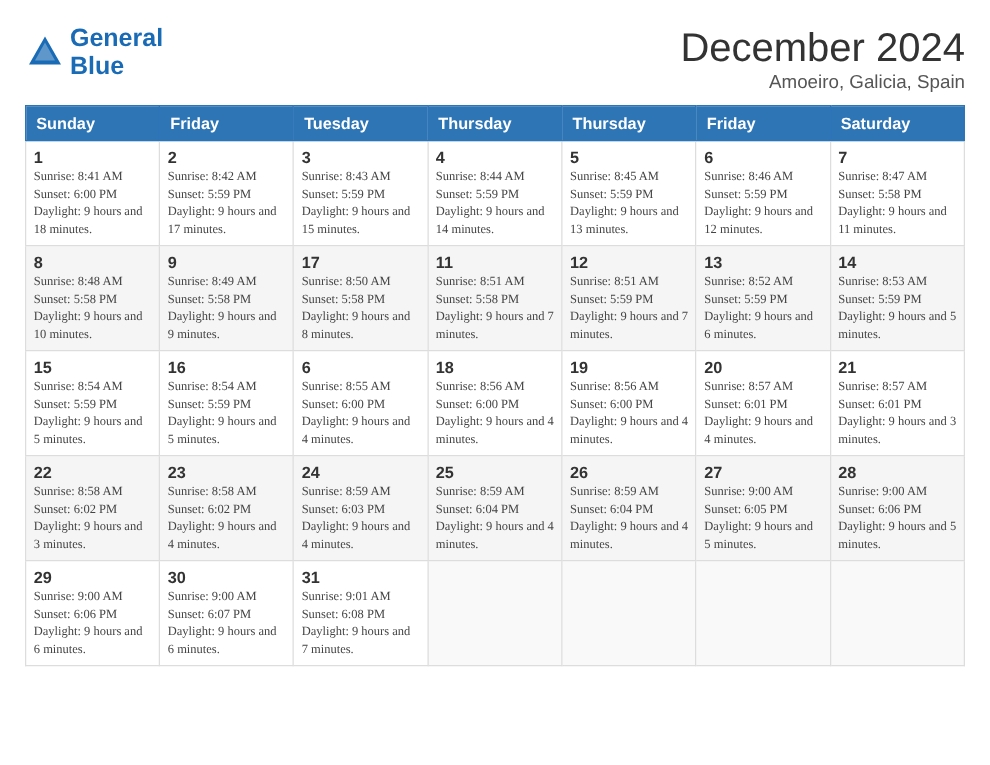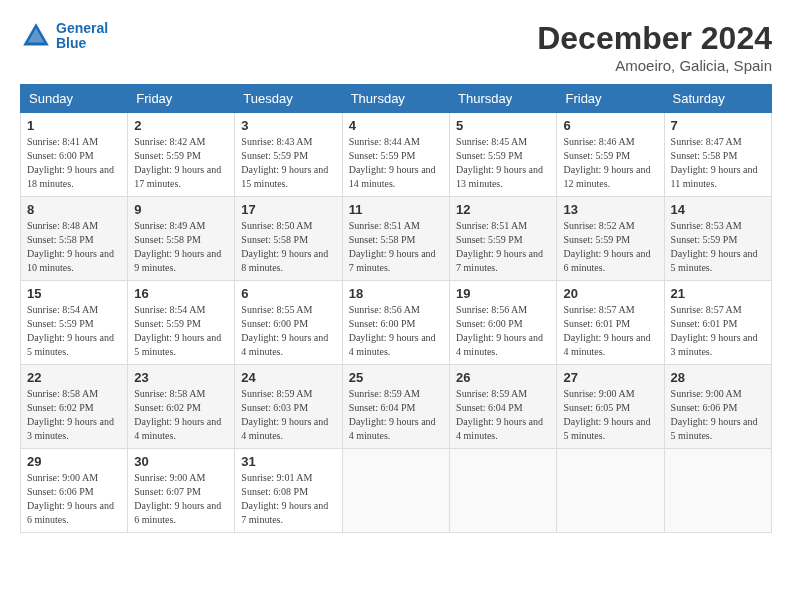--- a/index.html
+++ b/index.html
@@ -15,54 +15,54 @@
       justify-content: space-between;
       align-items: flex-start;
       margin-bottom: 10px;
     }
     .logo {
       display: flex;
       align-items: center;
       gap: 4px;
     }
     .logo-text {
-      font-size: 14px;
+      font-size: 20px;
       font-weight: bold;
       color: #333;
       line-height: 1.1;
     }
     .logo-blue { color: #1a6bb5; }
     .logo-icon {
       width: 32px;
       height: 32px;
     }
     .title-block {
       text-align: right;
     }
     .month-title {
       font-size: 32px;
-      font-weight: bold;
+      font-weight: normal;
       color: #333;
     }
     .location {
       font-size: 15px;
       color: #555;
     }
     .calendar {
       width: 100%;
       border-collapse: collapse;
       border: 1px solid #ccc;
     }
     .calendar th {
       background-color: #2e75b6;
       color: #fff;
       text-align: left;
       padding: 6px 8px;
       font-size: 13px;
-      font-weight: normal;
+      font-weight: bold;
       border: 1px solid #2e75b6;
     }
     .calendar td {
       vertical-align: top;
       border: 1px solid #ddd;
       padding: 5px 6px;
       width: 108px;
       min-height: 80px;
       background: #fff;
     }

